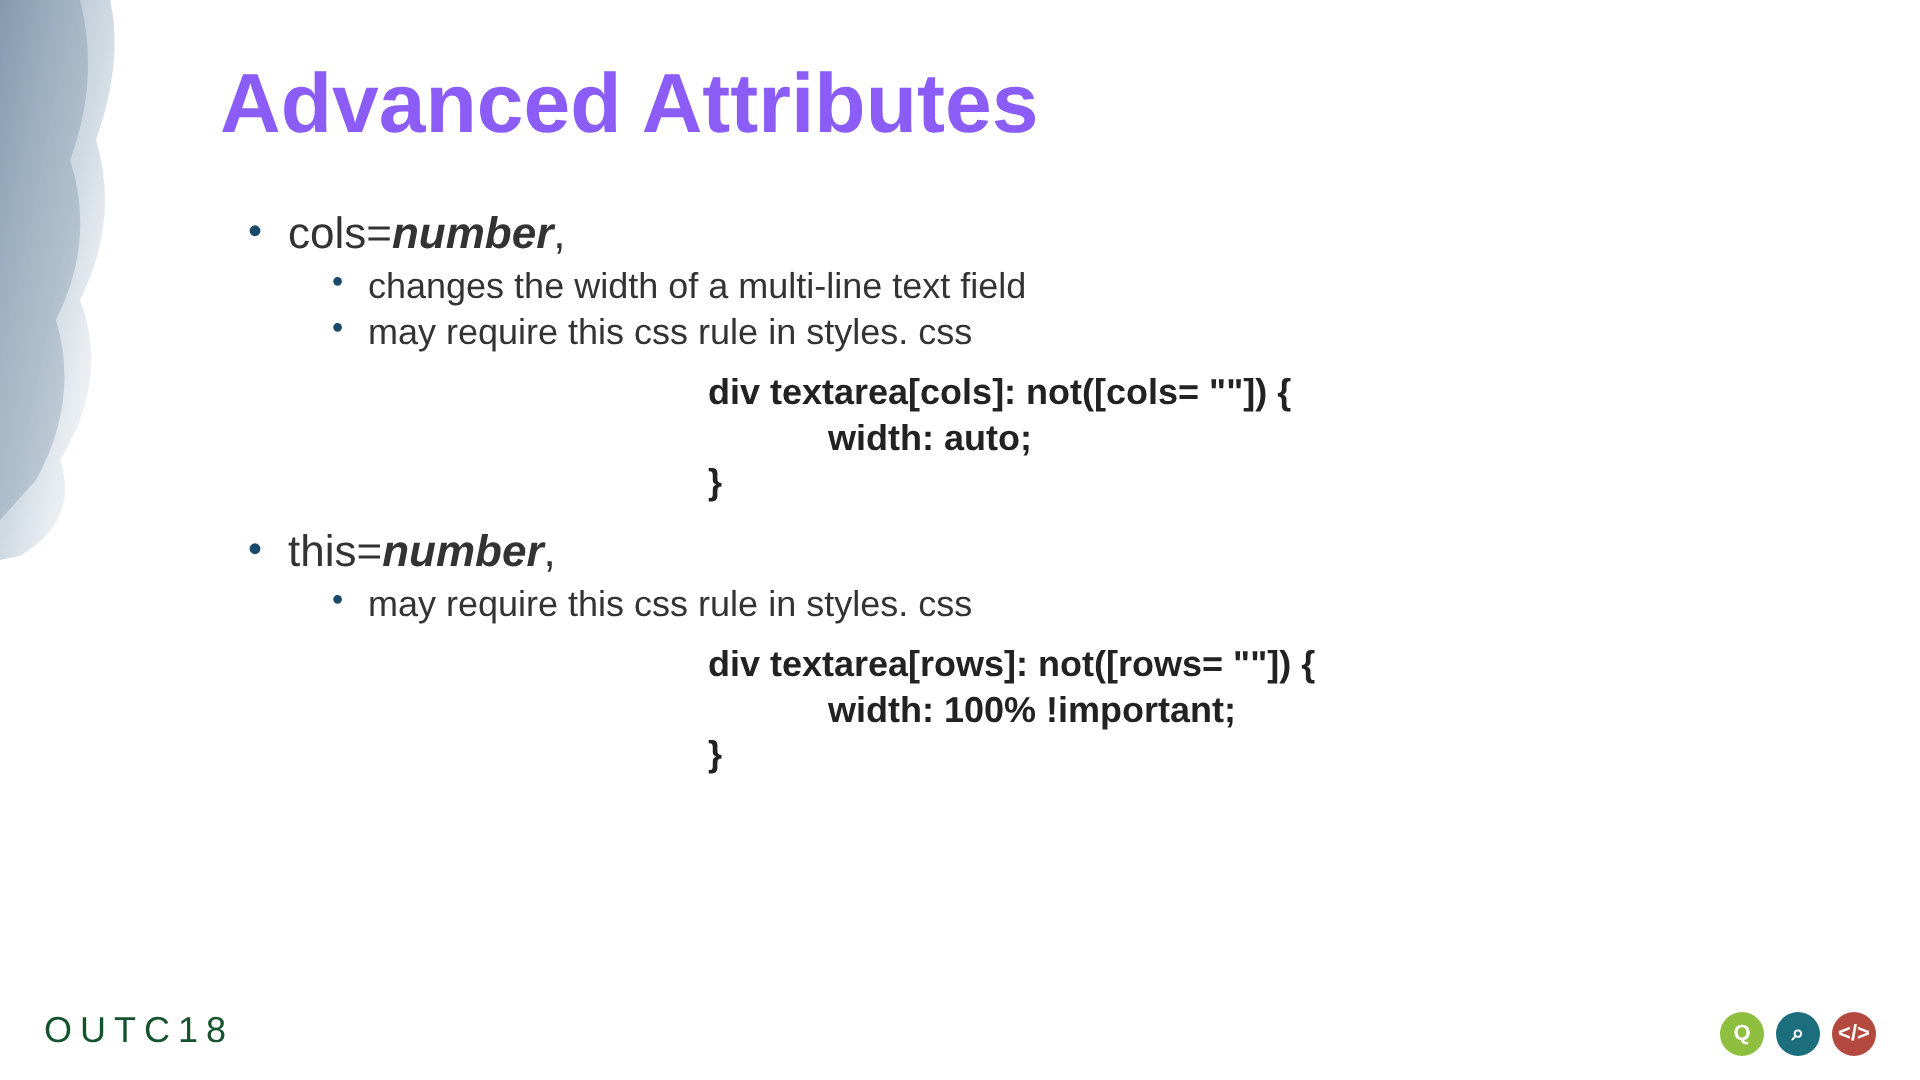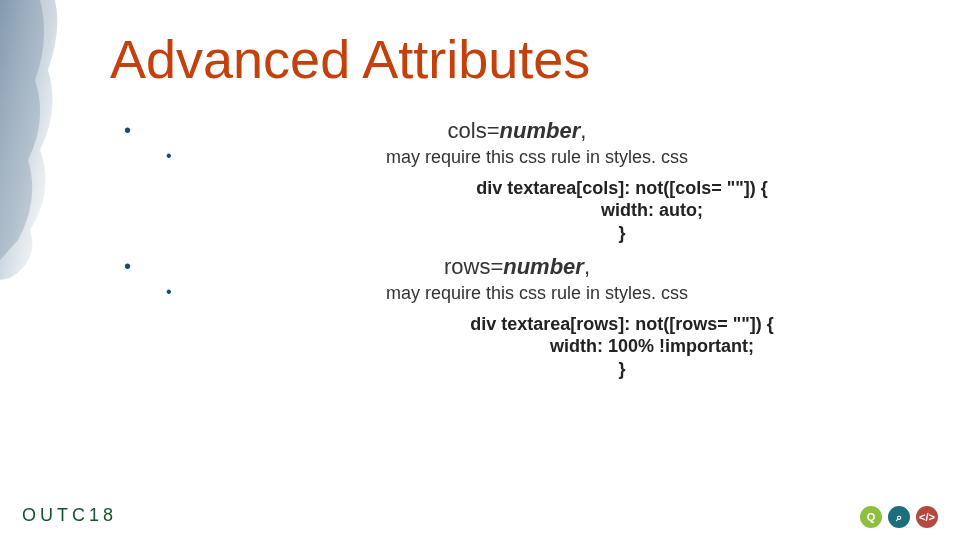--- a/index.html
+++ b/index.html
@@ -21,32 +21,31 @@
     height: 280px;
     pointer-events: none;
   }
   .content {
     position: absolute;
     left: 110px;
     top: 28px;
     width: 780px;
   }
   .title {
-    font-size: 54px;
-    font-weight: 400;
-    color: #c2410c;
+    font-size: 42px;
+    font-weight: 700;
+    color: #8b5cf6;
     margin: 0 0 28px 0;
   }
   ul.top {
     list-style: none;
     padding: 0;
     margin: 0 0 0 14px;
     font-size: 22px;
     color: #333;
-    text-align: center;
   }
   ul.top > li {
     position: relative;
     padding-left: 20px;
     margin-bottom: 2px;
   }
   ul.top > li::before {
     content: "•";
     position: absolute;
     left: 0;
@@ -133,29 +132,30 @@
 </svg>
 
 <div class="content">
   <h1 class="title">Advanced Attributes</h1>
 
   <ul class="top">
 
     <li>
       <span>cols=</span><span class="param">number</span><span>,</span>
       <ul class="sub">
+        <li>changes the width of a multi-line text field</li>
         <li>may require this css rule in styles. css</li>
       </ul>
       <div class="codeblock">div textarea[cols]: not([cols= ""]) {
             width: auto;
 }</div>
     </li>
 
     <li>
-      <span>rows=</span><span class="param">number</span><span>,</span>
+      <span>this=</span><span class="param">number</span><span>,</span>
       <ul class="sub">
         <li>may require this css rule in styles. css</li>
       </ul>
       <div class="codeblock">div textarea[rows]: not([rows= ""]) {
             width: 100% !important;
 }</div>
     </li>
 
   </ul>
 </div>

